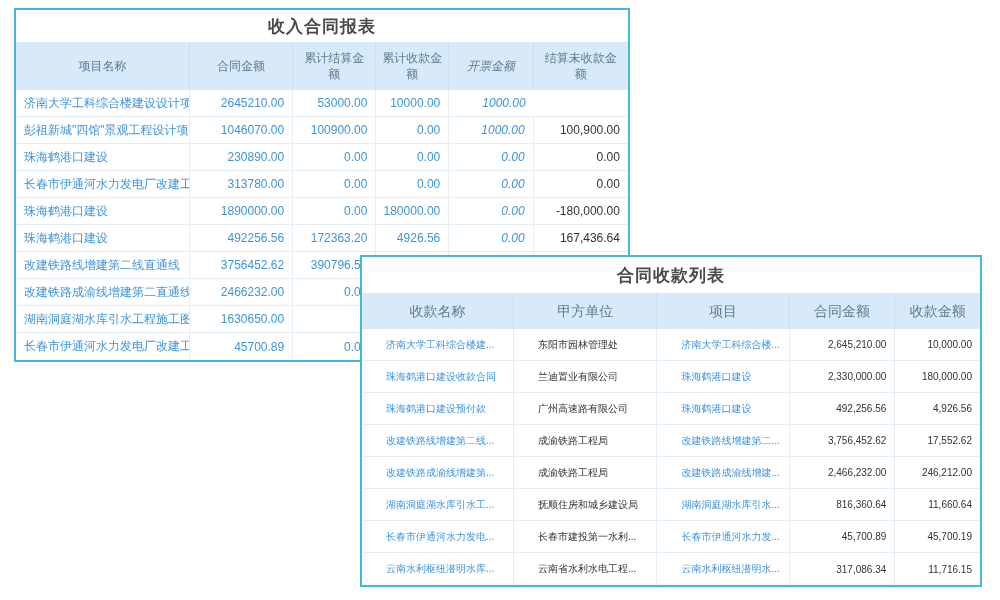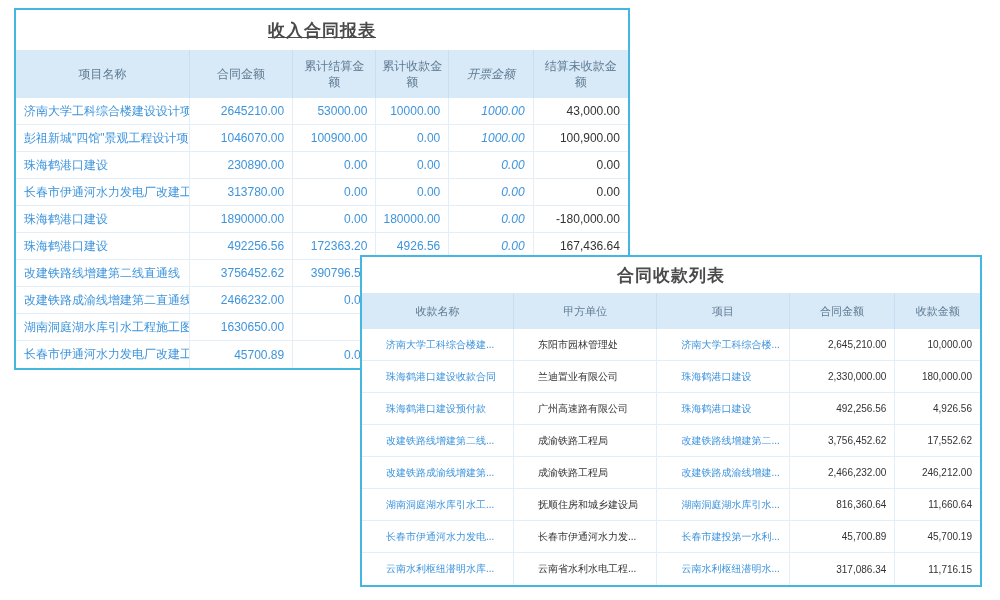--- a/index.html
+++ b/index.html
@@ -18,35 +18,35 @@
     border:2px solid var(--border);
   }
   .t1{ left:14px; top:8px; width:616px; z-index:1; }
   .t2{ left:360px; top:255px; width:622px; z-index:2; }
 
   .card-title{
     display:flex; align-items:center; justify-content:center;
     font-size:17px; font-weight:bold; color:var(--title-text);
     letter-spacing:1px;
   }
-  .t1 .card-title{ height:40px;text-decoration:underline; }
+  .t1 .card-title{ height:32px; }
   .t2 .card-title{ height:36px; }
 
   .header-row{
     display:flex; background:var(--header-bg);
   }
   .t1 .header-row{ height:48px; }
   .t2 .header-row{ height:36px; }
   .header-row .cell{
     display:flex; align-items:center; justify-content:center;
     text-align:center; color:var(--header-text); font-size:12px;
     line-height:16px; border-right:1px solid var(--header-line);
     padding:0 8px; overflow:hidden;
   }
-  .t2 .header-row .cell{ font-size:11px; }
+  .t2 .header-row .cell{ font-size:14px; }
   .t1 .header-row .cell:nth-child(4){ padding:12px 5px; }
   .header-row .cell:last-child{ border-right:none; }
 
   .rows .row{
     display:flex; border-bottom:1px solid var(--grid-line);
   }
   .t1 .rows .row{ height:27px; }
   .t2 .rows .row{ height:32px; }
   .rows .row:last-child{ border-bottom:none; }
   .rows .cell{
@@ -95,21 +95,20 @@
       <div class="cell">开票金额</div>
       <div class="cell">结算未收款金额</div>
     </div>
   <div class="rows">
       <div class="row">
         <div class="cell">济南大学工科综合楼建设设计项目</div>
         <div class="cell">2645210.00</div>
         <div class="cell">53000.00</div>
         <div class="cell">10000.00</div>
         <div class="cell">1000.00</div>
-        <div class="cell">43,000.00</div>
       </div>
       <div class="row">
         <div class="cell">彭祖新城"四馆"景观工程设计项目</div>
         <div class="cell">1046070.00</div>
         <div class="cell">100900.00</div>
         <div class="cell">0.00</div>
         <div class="cell">1000.00</div>
         <div class="cell">100,900.00</div>
       </div>
       <div class="row">
@@ -225,22 +224,22 @@
       </div>
       <div class="row">
         <div class="cell">湖南洞庭湖水库引水工...</div>
         <div class="cell">抚顺住房和城乡建设局</div>
         <div class="cell">湖南洞庭湖水库引水...</div>
         <div class="cell">816,360.64</div>
         <div class="cell">11,660.64</div>
       </div>
       <div class="row">
         <div class="cell">长春市伊通河水力发电...</div>
+        <div class="cell">长春市建投第一水利...</div>
         <div class="cell">长春市伊通河水力发...</div>
-        <div class="cell">长春市建投第一水利...</div>
         <div class="cell">45,700.89</div>
         <div class="cell">45,700.19</div>
       </div>
       <div class="row">
         <div class="cell">云南水利枢纽潜明水库...</div>
         <div class="cell">云南省水利水电工程...</div>
         <div class="cell">云南水利枢纽潜明水...</div>
         <div class="cell">317,086.34</div>
         <div class="cell">11,716.15</div>
       </div>

